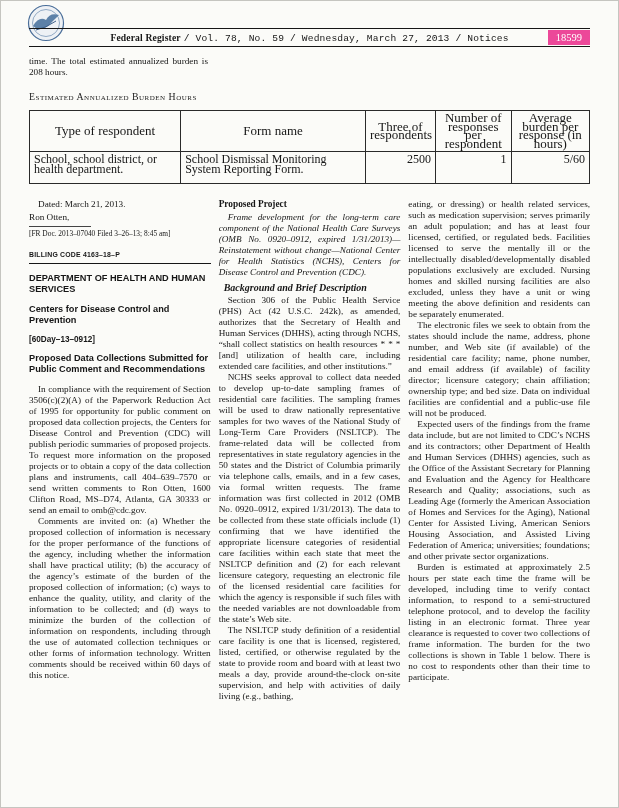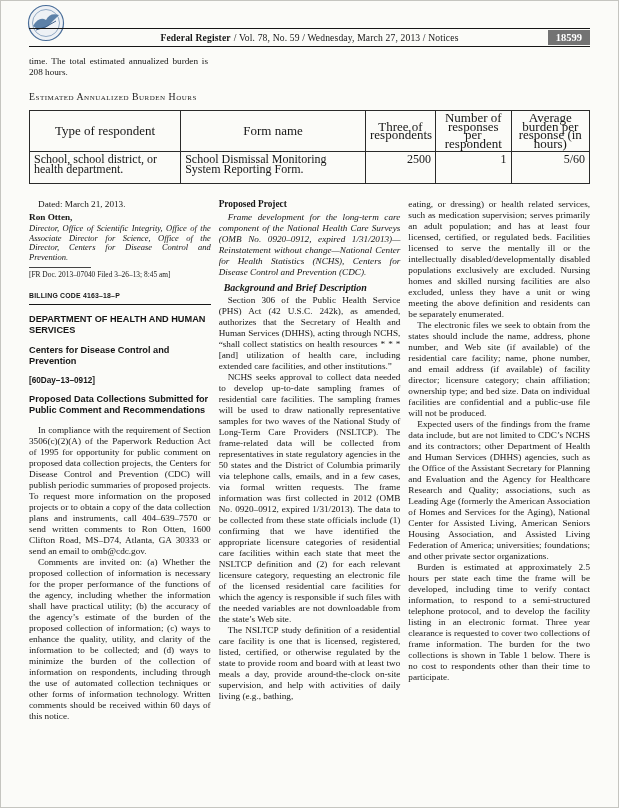--- a/index.html
+++ b/index.html
@@ -11,24 +11,24 @@
     padding:0 28px; overflow:hidden; border:1px solid #c5c5c0;
   }
   
   .logo { position:absolute; top:3px; left:25px; width:40px; height:40px; }
   .header {
     margin-top:27px; border-top:1px solid #161616; border-bottom:1.6px solid #161616;
     height:19px; display:flex; align-items:center; position:relative;
   }
   .header-text { flex:1; text-align:center; font-size:9.6px; letter-spacing:0.15px; white-space:nowrap; }
   .journal { font-weight:bold; }
-  .issue { margin-left:3px; }
+  .issue { margin-left:3px;font-family:Liberation Mono, monospace; }
   .pagenum {
-    position:absolute; right:0; top:1px; bottom:1px; background:#737373; color:#fff;
-    font-weight:bold; font-size:10.5px; padding:0 8px; display:flex; align-items:center;
+    position:absolute; right:0; top:1px; bottom:1px; background:#ec4899; color:#fff;
+    font-weight:normal; font-size:10.5px; padding:0 8px; display:flex; align-items:center;
   }
   
   .intro { width:179px; margin-top:9px; font-size:9.2px; line-height:11px; text-align:justify; }
   
   .table-title {
     margin-top:13px; font-size:9.8px;
     font-variant:small-caps; letter-spacing:0.5px; color:#222;
   }
   table.burden { width:100%; margin-top:8px; border-collapse:collapse; table-layout:fixed; }
   table.burden th, table.burden td { border:1px solid #2a2a2a; padding:3px 4px; }
@@ -38,21 +38,21 @@
   }
   table.burden td { vertical-align:top; font-size:12px; line-height:9.2px; height:32px; }
   td.num { text-align:right; padding-right:7px; }
   
   .columns { display:flex; gap:8px; margin-top:15px; height:588px; overflow:hidden; }
   .col { flex:1; min-width:0; }
   .body { font-size:9.2px; line-height:11px; text-align:justify; }
   .ind { text-indent:9px; }
   .italic { font-style:italic; }
   .dated { font-size:9.2px; line-height:11px; text-indent:9px; margin-bottom:2px; }
-  .signer { font-weight:bold; font-size:9.2px; line-height:10.5px; margin-bottom:1px; }
+  .signer { font-weight:normal; font-size:9.2px; line-height:10.5px; margin-bottom:1px; }
   .signer-title { font-style:italic; font-size:8.5px; line-height:9.8px; text-align:justify; margin-bottom:4px; }
   .sig-rule { width:62px; border-top:1px solid #444; margin:3px 0 3px; }
   .frdoc { font-size:7.4px; line-height:8.8px; margin-bottom:12px; }
   .billing { font-family:"Liberation Sans", sans-serif; font-weight:bold; font-size:6.9px; letter-spacing:0.2px; margin:2px 0 5px; }
   .doc-rule { border-top:1.2px solid #161616; margin:5px 0 9px; }
   .dept, .agency, .notice-title {
     font-family:"Liberation Sans", sans-serif; font-weight:bold;
     font-size:9.2px; line-height:11px; margin-bottom:9px;
   }
   .docket { font-family:"Liberation Sans", sans-serif; font-weight:bold; font-size:8.2px; margin-bottom:9px; }
@@ -110,21 +110,20 @@
         <td class="num">5/60</td>
       </tr>
     </tbody>
   </table>
 
   <div class="columns">
 
     <div class="col">
       <p class="dated">Dated: March 21, 2013.</p>
       <p class="signer">Ron Otten,</p>
-      <p class="signer-title">Director, Office of Scientific Integrity, Office of the Associate Director for Science, Office of the Director, Centers for Disease Control and Prevention.</p>
       <div class="sig-rule"></div>
       <p class="frdoc">[FR Doc. 2013–07040 Filed 3–26–13; 8:45 am]</p>
       <p class="billing">BILLING CODE 4163–18–P</p>
       <div class="doc-rule"></div>
       <h2 class="dept">DEPARTMENT OF HEALTH AND HUMAN SERVICES</h2>
       <h3 class="agency">Centers for Disease Control and Prevention</h3>
       <p class="docket">[60Day–13–0912]</p>
       <h3 class="notice-title">Proposed Data Collections Submitted for Public Comment and Recommendations</h3>
       <p class="body ind">In compliance with the requirement of Section 3506(c)(2)(A) of the Paperwork Reduction Act of 1995 for opportunity for public comment on proposed data collection projects, the Centers for Disease Control and Prevention (CDC) will publish periodic summaries of proposed projects. To request more information on the proposed projects or to obtain a copy of the data collection plans and instruments, call 404–639–7570 or send written comments to Ron Otten, 1600 Clifton Road, MS–D74, Atlanta, GA 30333 or send an email to omb@cdc.gov.</p>
       <p class="body ind">Comments are invited on: (a) Whether the proposed collection of information is necessary for the proper performance of the functions of the agency, including whether the information shall have practical utility; (b) the accuracy of the agency’s estimate of the burden of the proposed collection of information; (c) ways to enhance the quality, utility, and clarity of the information to be collected; and (d) ways to minimize the burden of the collection of information on respondents, including through the use of automated collection techniques or other forms of information technology. Written comments should be received within 60 days of this notice.</p>

